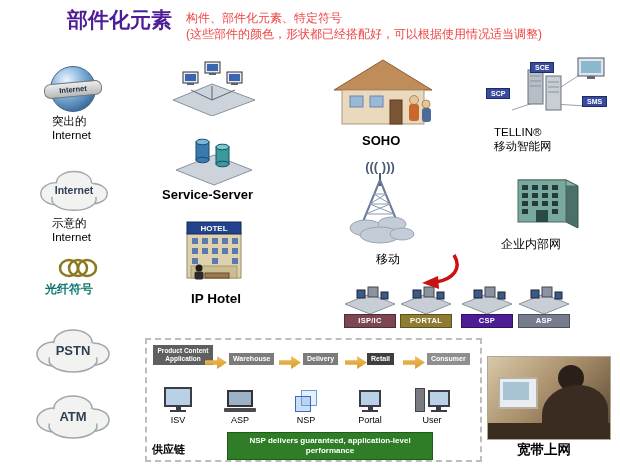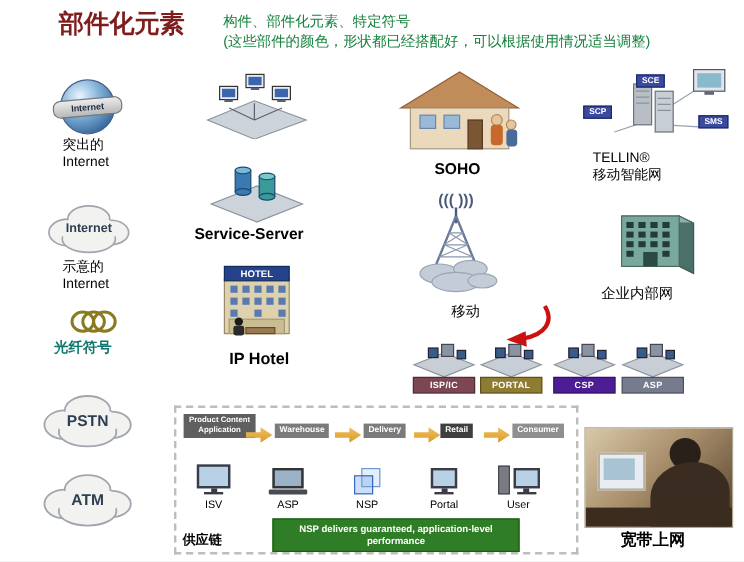--- a/index.html
+++ b/index.html
@@ -1,20 +1,20 @@
 <!DOCTYPE html>
 <html><head>
 <meta charset="utf-8">
 <style>
   html,body{margin:0;padding:0;background:#e8e8e8;}
   .slide{position:relative;width:620px;height:468px;background:#ffffff;font-family:"Liberation Sans",sans-serif;overflow:hidden;margin:0 auto;}
   .abs{position:absolute;}
   
-  .title{position:absolute;left:49px;top:6px;margin:0;font-size:21px;font-weight:bold;color:#7f1d1d;}
-  .note{position:absolute;left:186px;top:10px;color:#15803d;font-size:12px;line-height:16px;}
+  .title{position:absolute;left:67px;top:6px;margin:0;font-size:21px;font-weight:bold;color:#4c1d95;}
+  .note{position:absolute;left:186px;top:10px;color:#ef4444;font-size:12px;line-height:16px;}
   
   .cap{position:absolute;font-size:11.5px;color:#000;line-height:14px;}
   .cap span{display:block;}
   .lab{position:absolute;color:#000;white-space:nowrap;}
   
   .globe-wrap{left:46px;top:64px;width:54px;height:48px;}
   .globe-sphere{position:absolute;left:4px;top:2px;width:44px;height:44px;border-radius:50%;
     background:radial-gradient(circle at 35% 30%,#eaf5ff 0%,#7fb0d8 40%,#3a6a9a 78%,#24507e 100%);border:1px solid #44608a;}
   .globe-band{position:absolute;left:-2px;top:18px;width:56px;height:13px;background:linear-gradient(#ececec,#b8b8b8);
     border:1px solid #777;border-radius:7px/6px;font-size:7.5px;font-weight:bold;color:#1a2a3a;text-align:center;line-height:13px;transform:rotate(-5deg);}

